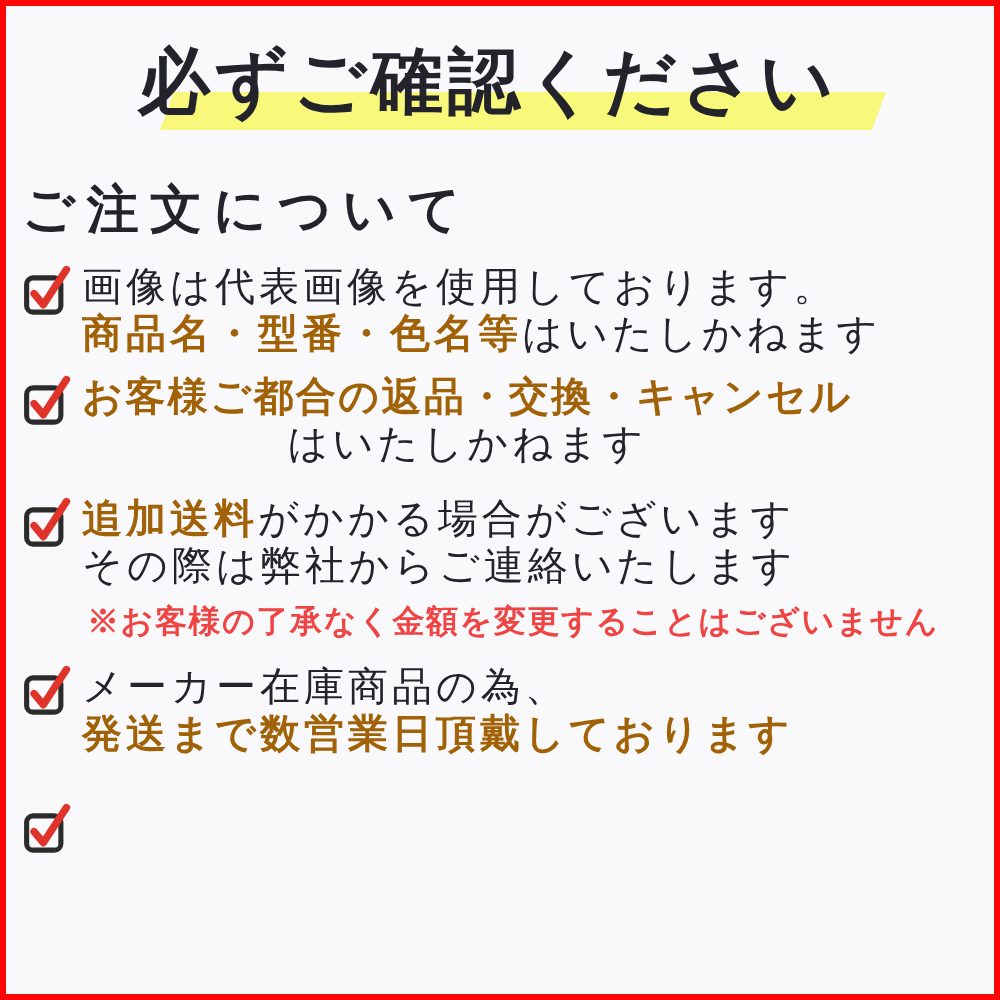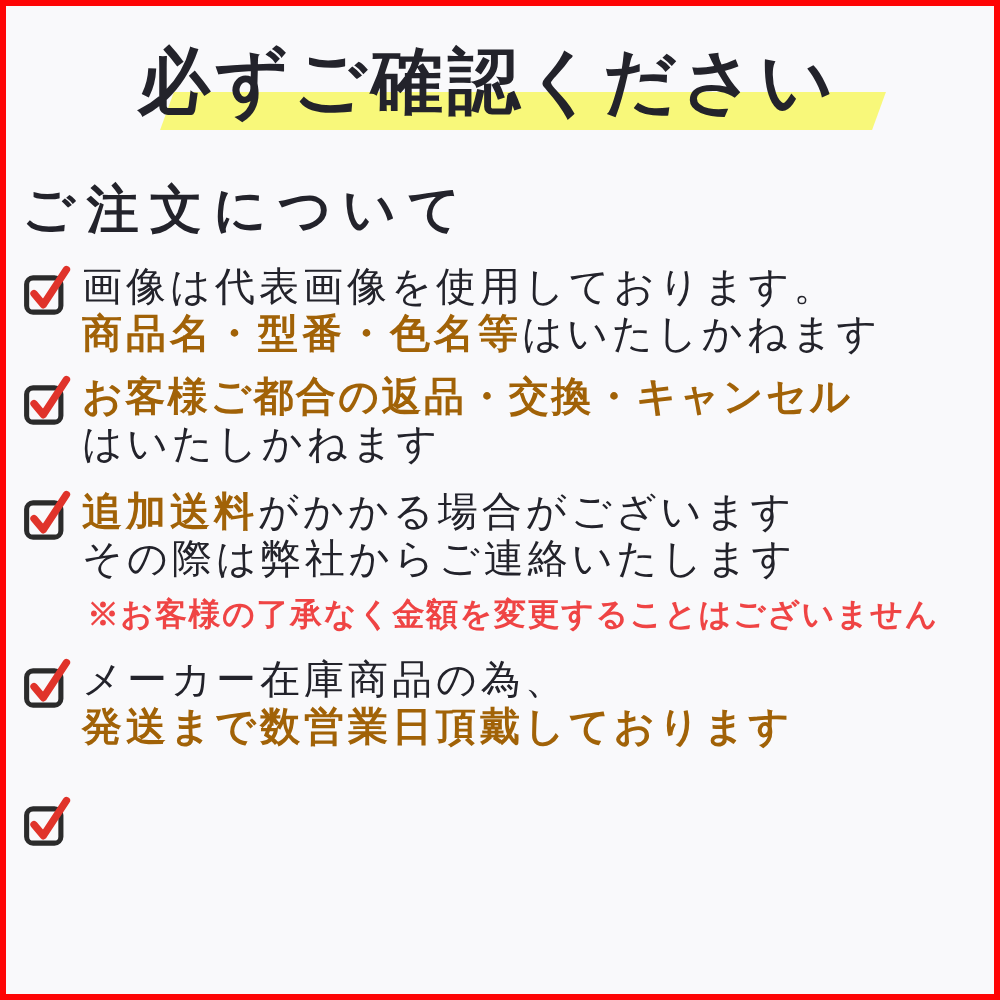--- a/index.html
+++ b/index.html
@@ -68,21 +68,21 @@
   .item-text{
     font-size:40px;line-height:47px;
     letter-spacing:0.1em;
     color:#23232b;
     white-space:nowrap;
   }
   .ls-mid{letter-spacing:0.06em;}
   .ls-tight{letter-spacing:0.04em;}
   .red{color:#a16207;font-weight:700;}
   .mb1{margin-bottom:16px;}
-  .mb2{margin-bottom:21px;}
+  .mb2{margin-bottom:28px;text-align:center;}
   .mb4{margin-bottom:44px;}
   .note{
     font-size:32px;line-height:32px;
     letter-spacing:0.05em;
     color:#ef4444;
     font-weight:700;
     margin:16px 0 26px 65px;
     white-space:nowrap;
   }
 </style>

